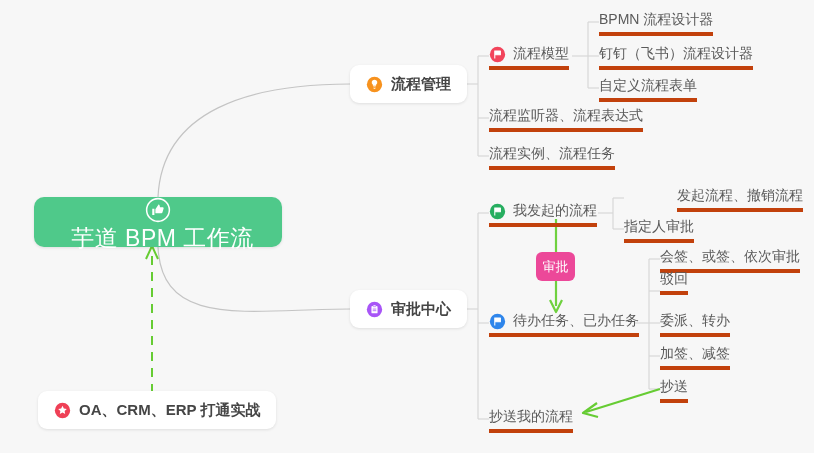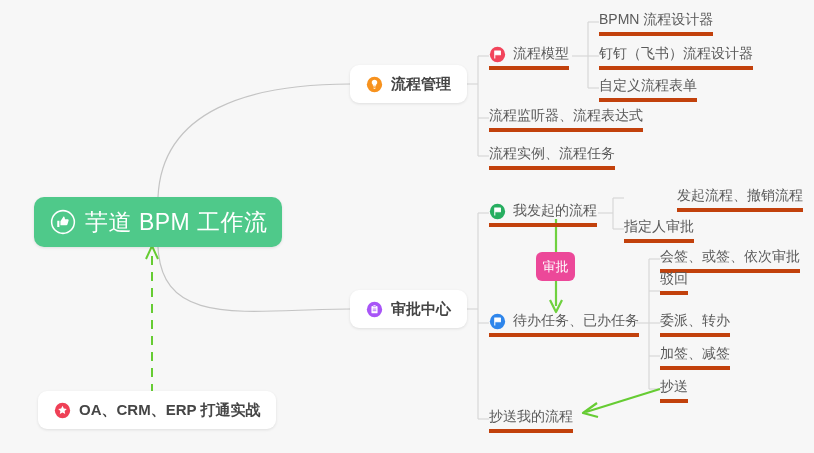--- a/index.html
+++ b/index.html
@@ -15,20 +15,21 @@
 
   
   .node{position:absolute;display:flex;align-items:center;box-sizing:border-box;white-space:nowrap;}
 
   
   .root{
     left:34px;top:197px;width:248px;height:50px;
     background:#4fc98a;border-radius:10px;
     padding:0 16px;
     box-shadow:0 1px 3px rgba(0,0,0,.10);
+    flex-direction:column;
   }
   .root .label{
     color:#ffffff;font-size:23px;letter-spacing:.5px;
     margin-left:9px;
   }
 
   
   .card{
     background:#ffffff;border-radius:9px;
     padding:0 16px;height:38px;

